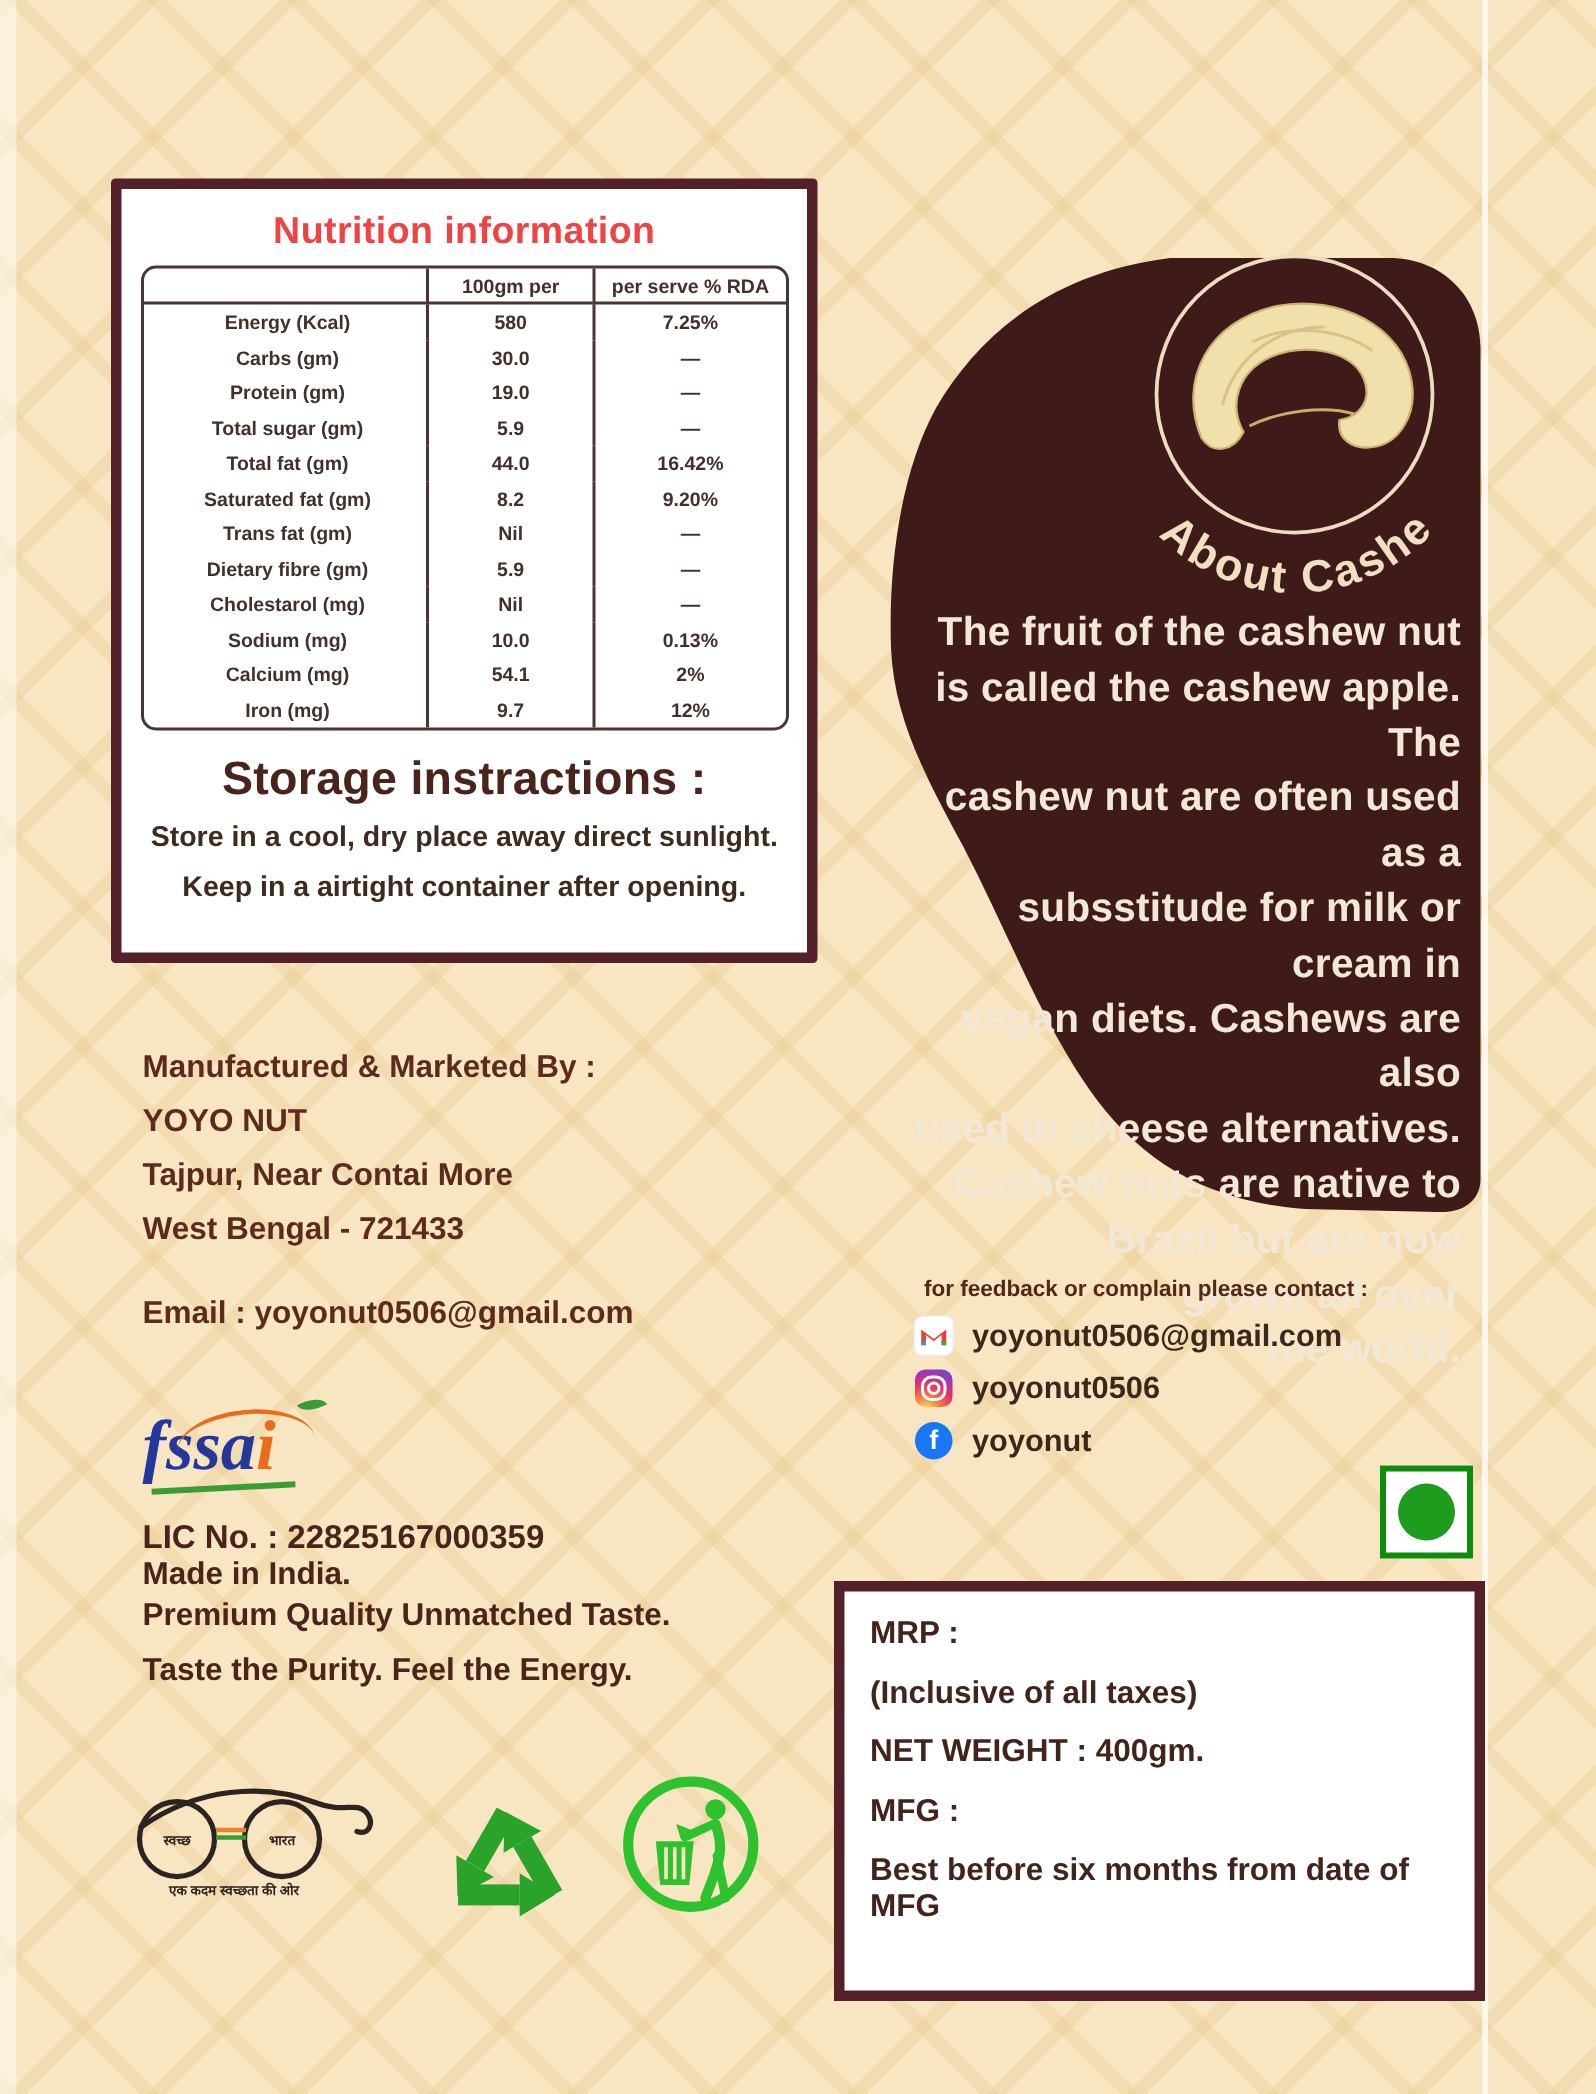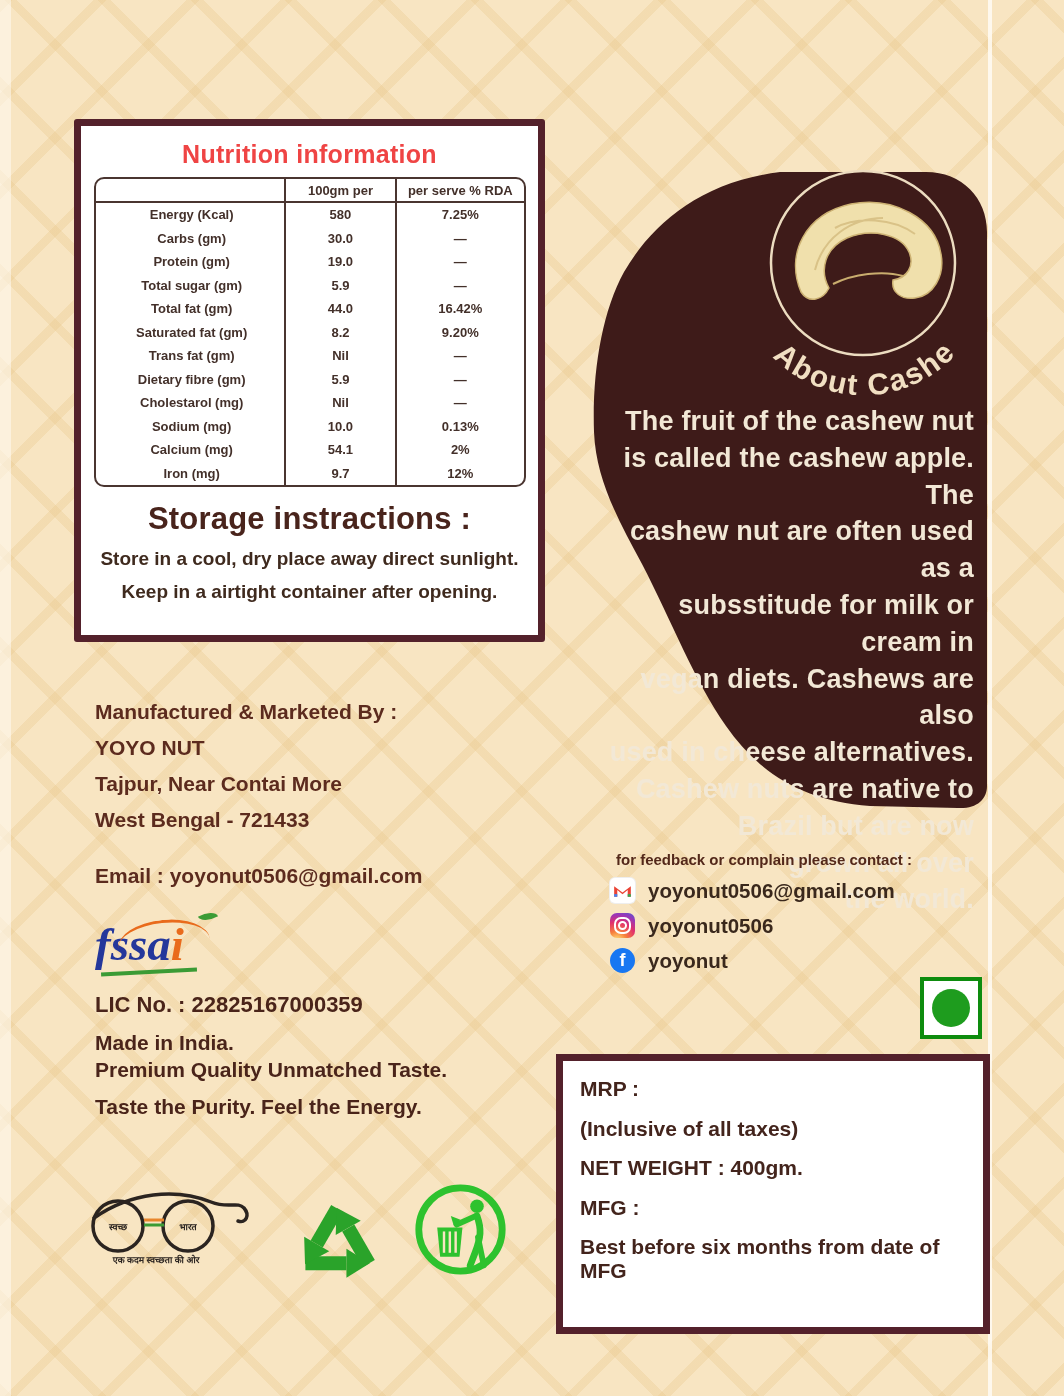--- a/index.html
+++ b/index.html
@@ -56,39 +56,39 @@
     font-size:27px;font-weight:700;line-height:36.8px;
     color:#f2e8d6;letter-spacing:.2px;
   }
 
   
   .mfg-block{position:absolute;left:95px;top:700px;color:#5c2b1e;font-weight:700;font-size:21px;}
   .mfg-block div{margin-bottom:12px;}
   .mfg-email{margin-top:32px;}
 
   
-  .fssai-block{position:absolute;left:95px;top:914px;color:#4a241a;}
+  .fssai-block{position:absolute;left:95px;top:934px;color:#4a241a;}
   .fssai-logo{position:relative;width:150px;height:64px;}
   .fssai-text{
     font-family:"Liberation Serif","DejaVu Serif",serif;font-style:italic;
     font-size:47px;font-weight:700;color:#24379b;line-height:60px;
   }
   .fssai-text .i-orange{color:#e96b1c;}
   .fssai-swoosh{
     position:absolute;left:22px;top:6px;width:92px;height:26px;
     border-top:3.5px solid #e96b1c;border-radius:50% 50% 0 0 / 90% 90% 0 0;
     transform:rotate(-6deg);
   }
   .fssai-leaf{
     position:absolute;left:104px;top:-2px;width:18px;height:9px;
     background:#3b9b35;border-radius:0 100% 0 100%;transform:rotate(-28deg);
   }
   .fssai-underline{position:absolute;left:6px;top:56px;width:96px;height:3.5px;background:#3b9b35;transform:rotate(-3deg);}
   .lic-line{margin-top:14px;font-size:22px;font-weight:700;}
-  .made-line{margin-top:13px;font-size:21px;font-weight:700;}
+  .made-line{font-size:21px;font-weight:700;}
   .premium-line{margin-top:3px;font-size:21px;font-weight:700;}
   .taste-line{margin-top:13px;font-size:21px;font-weight:700;}
 
   
   .feedback-block{position:absolute;left:598px;top:851px;width:400px;color:#53281a;}
   .feedback-heading{font-size:15px;font-weight:700;padding-left:18px;}
   .social-row{display:flex;align-items:center;gap:13px;margin-top:10px;padding-left:12px;}
   .social-label{font-size:20.5px;font-weight:700;color:#3a281c;}
   .icon-gmail{width:25px;height:25px;background:#fff;border-radius:5px;position:relative;box-shadow:0 0 0 1px #eee;}
   .icon-insta{

